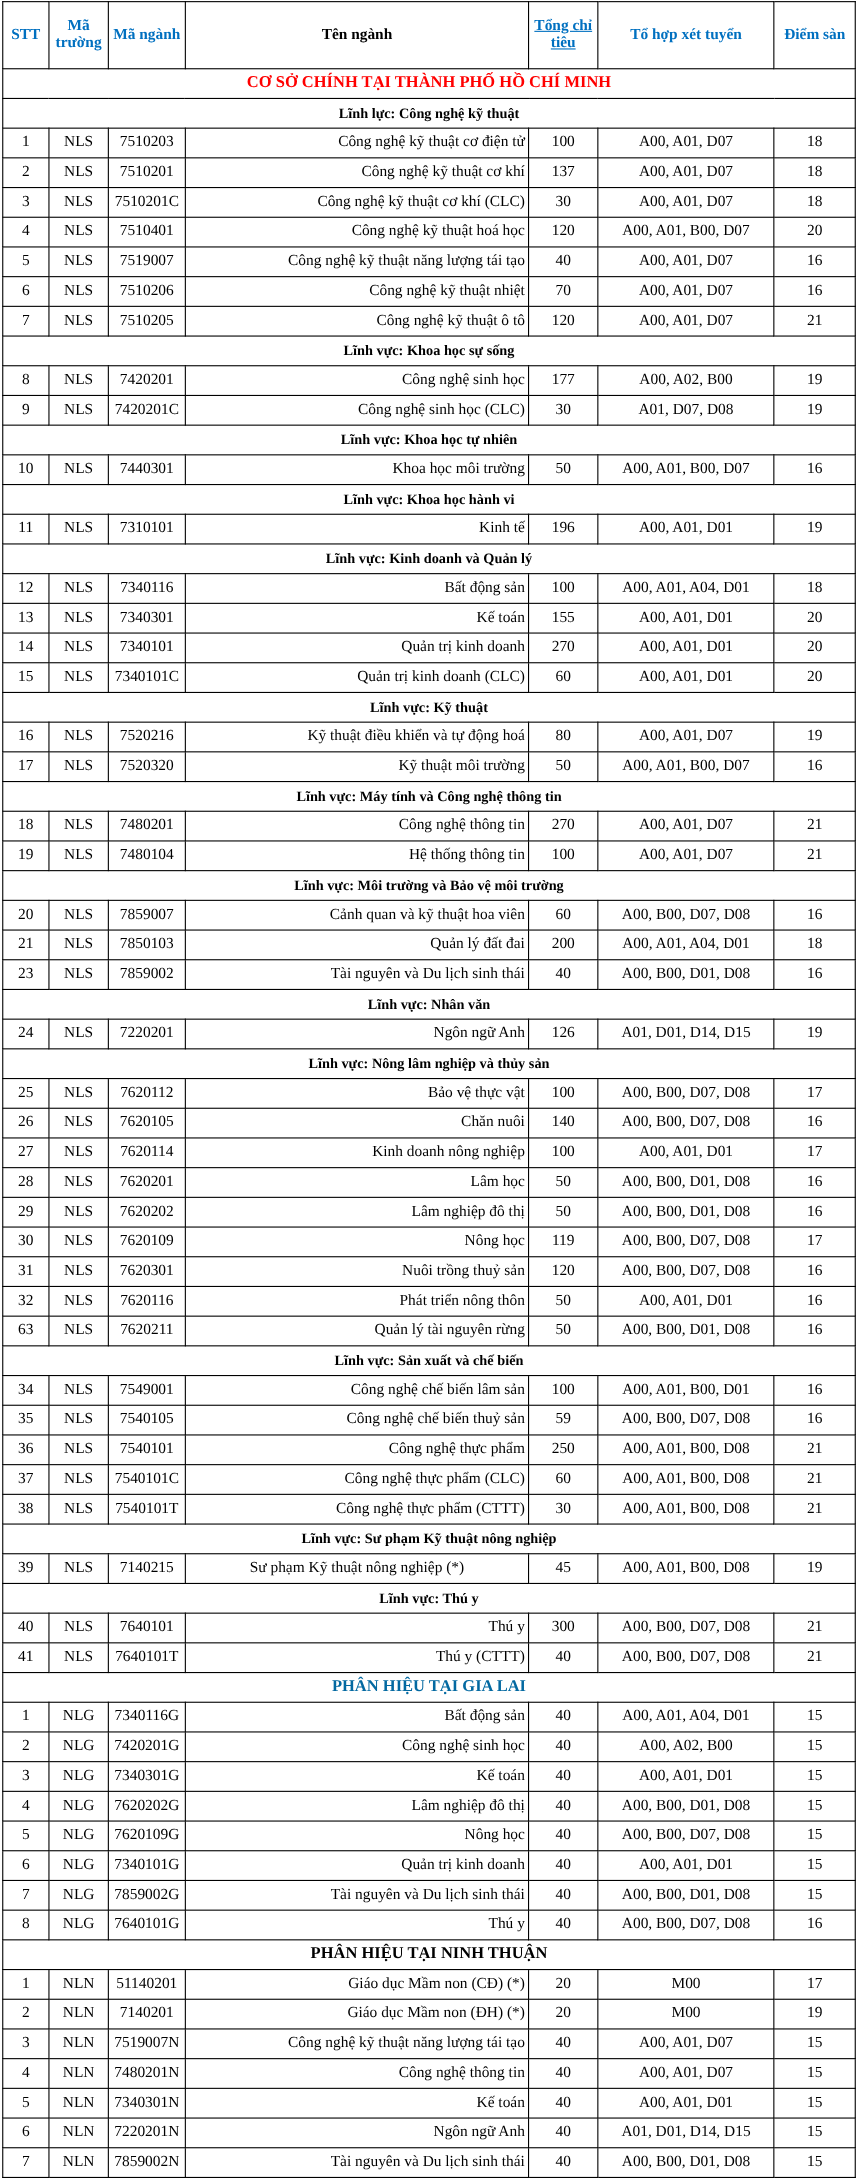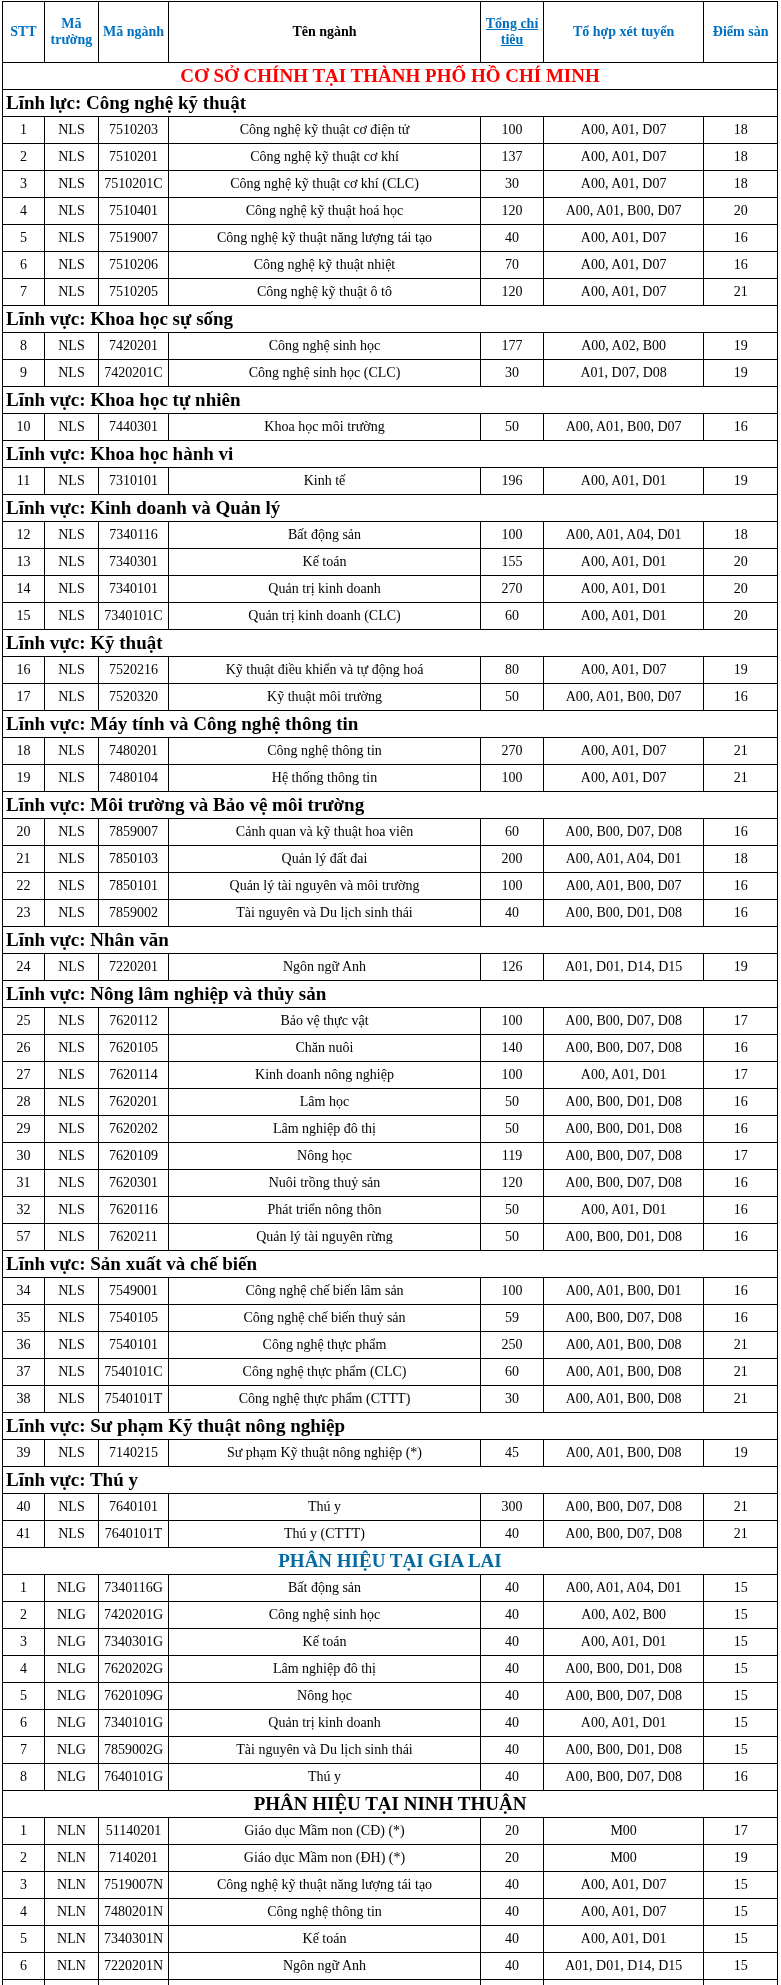--- a/index.html
+++ b/index.html
@@ -32,35 +32,35 @@
   .col-stt   { width: 5.4%; }
   .col-truong{ width: 7.0%; }
   .col-nganh { width: 9.0%; }
   .col-ten   { width: 40.3%; }
   .col-chitieu { width: 8.1%; }
   .col-tohop { width: 20.7%; }
   .col-diem  { width: 9.5%; }
 
   tr.data-row td { height: 24px; vertical-align: middle; }
   tr.data-row td.c { text-align: center; }
-  tr.data-row td.l { text-align: center; }
+  tr.data-row td.l { text-align: right; }
 
   tr.campus-row td {
     height: 24px;
     font-weight: bold;
     text-align: center;
     vertical-align: middle;
-    font-size: 19px;
+    font-size: 15px;
   }
   tr.field-row td {
     height: 24px;
     font-weight: bold;
-    text-align: left;
+    text-align: center;
     vertical-align: middle;
-    font-size: 19px;
+    font-size: 13px;
   }
 </style>
 </head>
 <body>
 
 <table class="admission-table">
   <colgroup>
     <col class="col-stt">
       <col class="col-truong">
       <col class="col-nganh">
@@ -291,29 +291,20 @@
       <tr class="data-row">
         <td class="c">21</td>
         <td class="c">NLS</td>
         <td class="c">7850103</td>
         <td class="l">Quản lý đất đai</td>
         <td class="c">200</td>
         <td class="c">A00, A01, A04, D01</td>
         <td class="c">18</td>
       </tr>
       <tr class="data-row">
-        <td class="c">22</td>
-        <td class="c">NLS</td>
-        <td class="c">7850101</td>
-        <td class="l">Quản lý tài nguyên và môi trường</td>
-        <td class="c">100</td>
-        <td class="c">A00, A01, B00, D07</td>
-        <td class="c">16</td>
-      </tr>
-      <tr class="data-row">
         <td class="c">23</td>
         <td class="c">NLS</td>
         <td class="c">7859002</td>
         <td class="l">Tài nguyên và Du lịch sinh thái</td>
         <td class="c">40</td>
         <td class="c">A00, B00, D01, D08</td>
         <td class="c">16</td>
       </tr>
       <tr class="field-row">
         <td colspan="7">Lĩnh vực: Nhân văn</td>
@@ -396,21 +387,21 @@
       <tr class="data-row">
         <td class="c">32</td>
         <td class="c">NLS</td>
         <td class="c">7620116</td>
         <td class="l">Phát triển nông thôn</td>
         <td class="c">50</td>
         <td class="c">A00, A01, D01</td>
         <td class="c">16</td>
       </tr>
       <tr class="data-row">
-        <td class="c">57</td>
+        <td class="c">63</td>
         <td class="c">NLS</td>
         <td class="c">7620211</td>
         <td class="l">Quản lý tài nguyên rừng</td>
         <td class="c">50</td>
         <td class="c">A00, B00, D01, D08</td>
         <td class="c">16</td>
       </tr>
       <tr class="field-row">
         <td colspan="7">Lĩnh vực: Sản xuất và chế biến</td>
       </tr>

